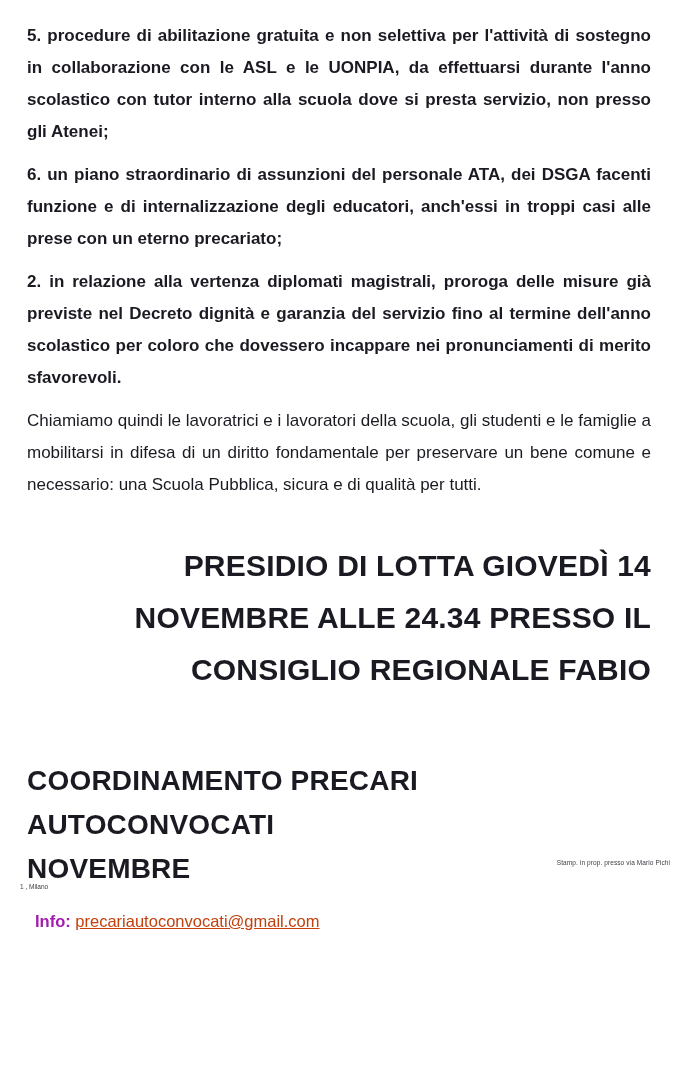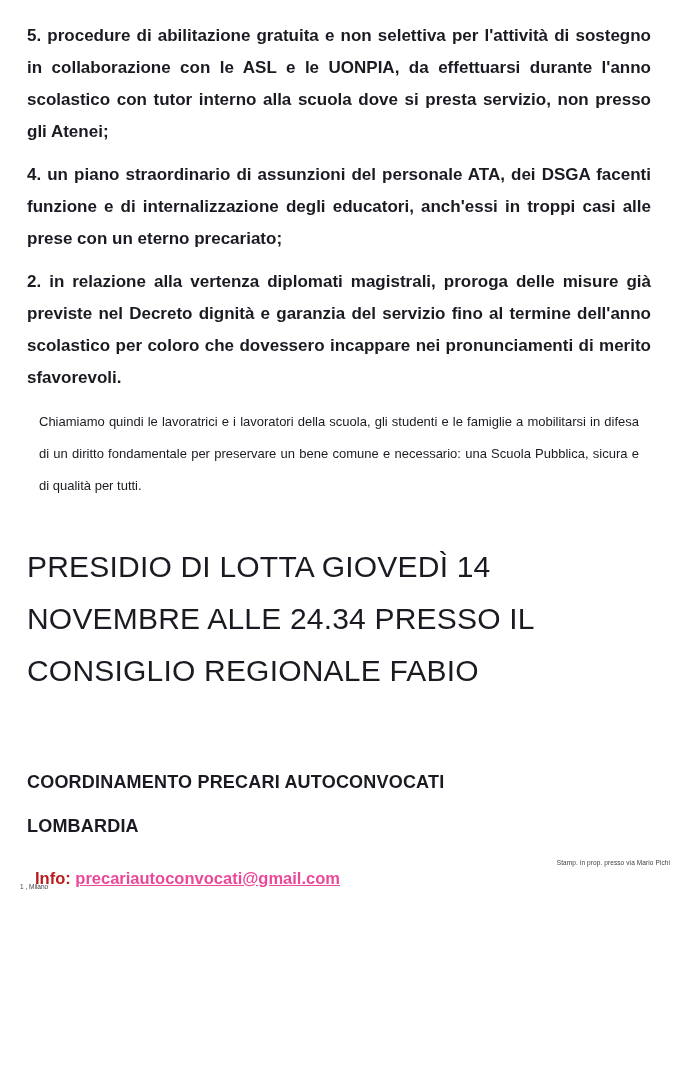--- a/index.html
+++ b/index.html
@@ -21,52 +21,53 @@
     padding: 20px 41px 0 27px;
   }
   .demand {
     font-size: 17px;
     font-weight: bold;
     line-height: 32px;
     text-align: justify;
     margin: 0 0 11px 0;
   }
   .call-to-action {
-    font-size: 13px;
+    font-size: 17px;
     font-weight: normal;
     line-height: 32px;
     text-align: justify;
-    margin: 12px;
+    margin: 0;
   }
   .event-heading {
     margin: 39px 0 0 0;
     font-size: 30px;
-    font-weight: normal;
+    font-weight: bold;
     line-height: 52px;
     letter-spacing: 0.2px;
+    text-align: right;
   }
   .org-heading {
     margin: 63px 0 0 0;
-    font-size: 18px;
+    font-size: 28px;
     font-weight: bold;
     line-height: 44px;
     letter-spacing: 0.2px;
   }
   .contact-line {
     margin: 21px 0 0 8px;
     font-size: 16.5px;
   }
   .contact-label {
     font-weight: bold;
-    color: #b91c1c;
+    color: #a21caf;
   }
   .contact-email {
-    color: #ec4899;
+    color: #c2410c;
     text-decoration: underline;
-    font-weight: bold;
+    font-weight: normal;
   }
   .print-note {
     position: absolute;
     top: 859px;
     right: 22px;
     font-size: 6.5px;
     color: #3c3c44;
     letter-spacing: 0.1px;
   }
   .footnote {
@@ -78,35 +79,35 @@
   }
 </style>
 </head>
 <body>
 
 <div class="page">
   <div class="content">
 
     <section>
       <p class="demand">5. procedure di abilitazione gratuita e non selettiva per l'attività di sostegno in collaborazione con le ASL e le UONPIA, da effettuarsi durante l'anno scolastico con tutor interno alla scuola dove si presta servizio, non presso gli Atenei;</p>
-      <p class="demand">4. un piano straordinario di assunzioni del personale ATA, dei DSGA facenti funzione e di internalizzazione degli educatori, anch'essi in troppi casi alle prese con un eterno precariato;</p>
+      <p class="demand">6. un piano straordinario di assunzioni del personale ATA, dei DSGA facenti funzione e di internalizzazione degli educatori, anch'essi in troppi casi alle prese con un eterno precariato;</p>
       <p class="demand">2. in relazione alla vertenza diplomati magistrali, proroga delle misure già previste nel Decreto dignità e garanzia del servizio fino al termine dell'anno scolastico per coloro che dovessero incappare nei pronunciamenti di merito sfavorevoli.</p>
     </section>
 
     <p class="call-to-action">Chiamiamo quindi le lavoratrici e i lavoratori della scuola, gli studenti e le famiglie a mobilitarsi in difesa di un diritto fondamentale per preservare un bene comune e necessario: una Scuola Pubblica, sicura e di qualità per tutti.</p>
 
     <h1 class="event-heading">
       <div>PRESIDIO DI LOTTA GIOVEDÌ 14</div>
       <div>NOVEMBRE ALLE 24.34 PRESSO IL</div>
       <div>CONSIGLIO REGIONALE FABIO</div>
     </h1>
 
     <h2 class="org-heading">
       <div>COORDINAMENTO PRECARI AUTOCONVOCATI</div>
-      <div>LOMBARDIA</div>
+      <div>NOVEMBRE</div>
     </h2>
 
     <p class="contact-line">
       <span class="contact-label">Info:</span>
       <a class="contact-email" href="#">precariautoconvocati@gmail.com</a>
     </p>
 
   </div>
 
   <div class="print-note">Stamp. in prop. presso via Mario Pichi</div>

